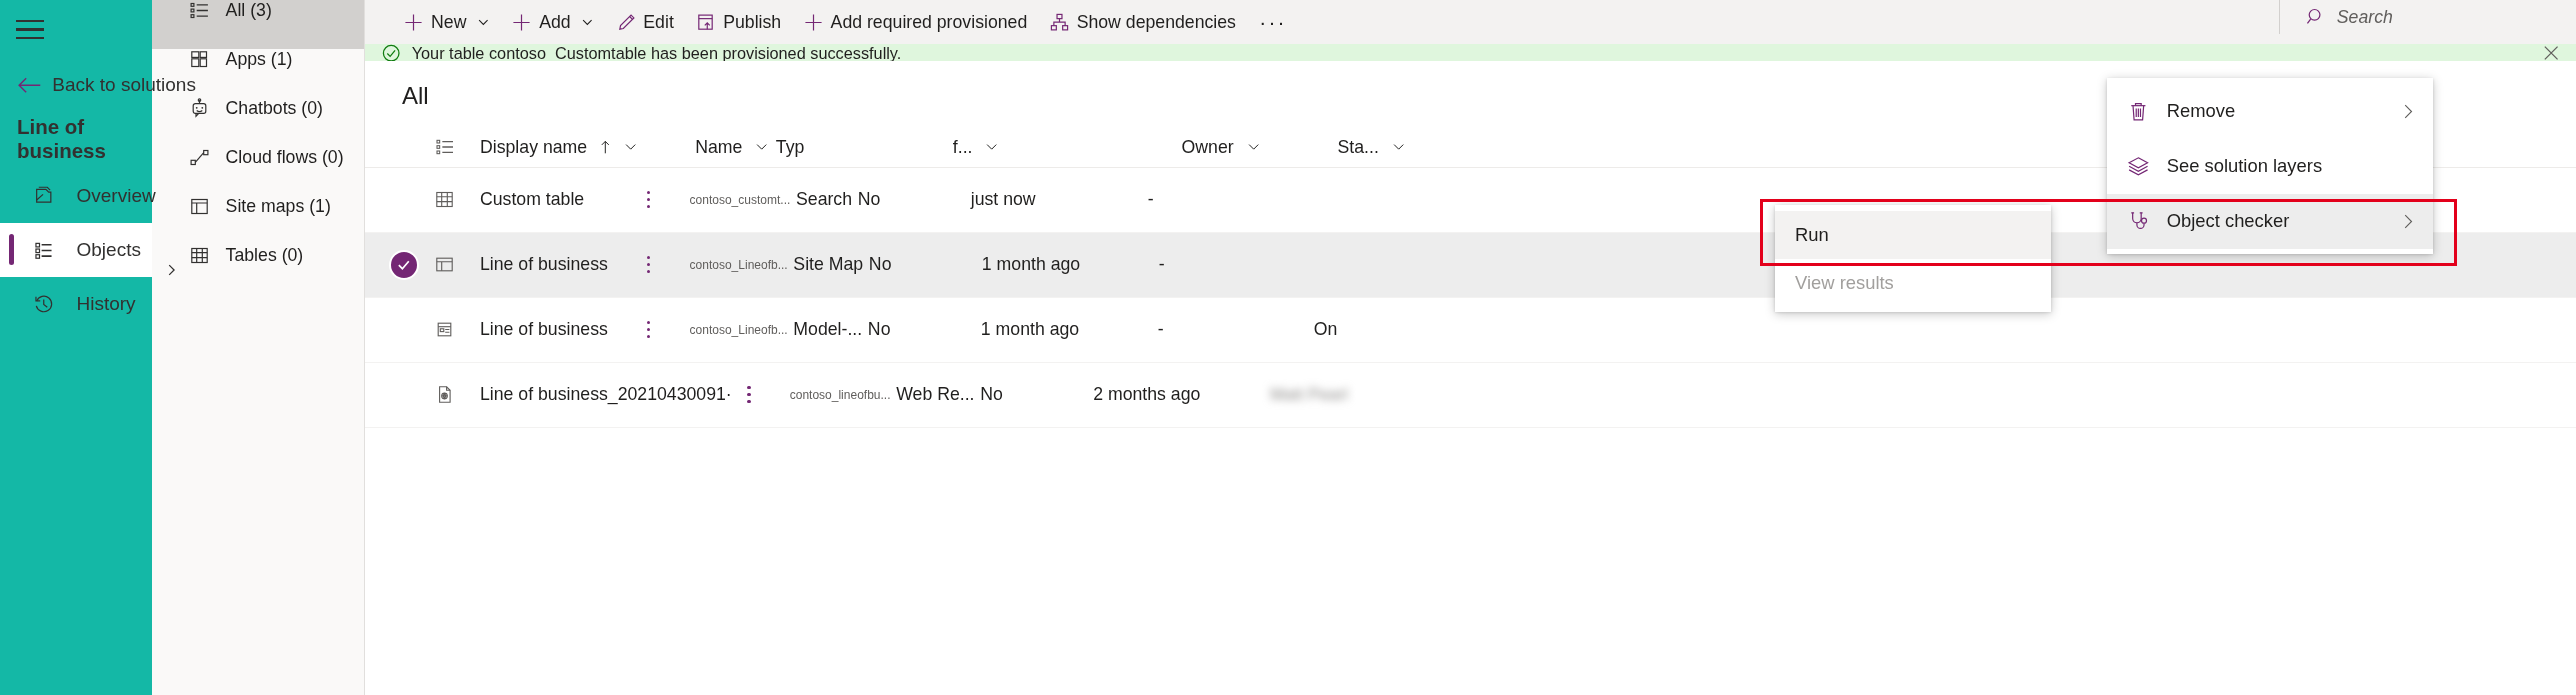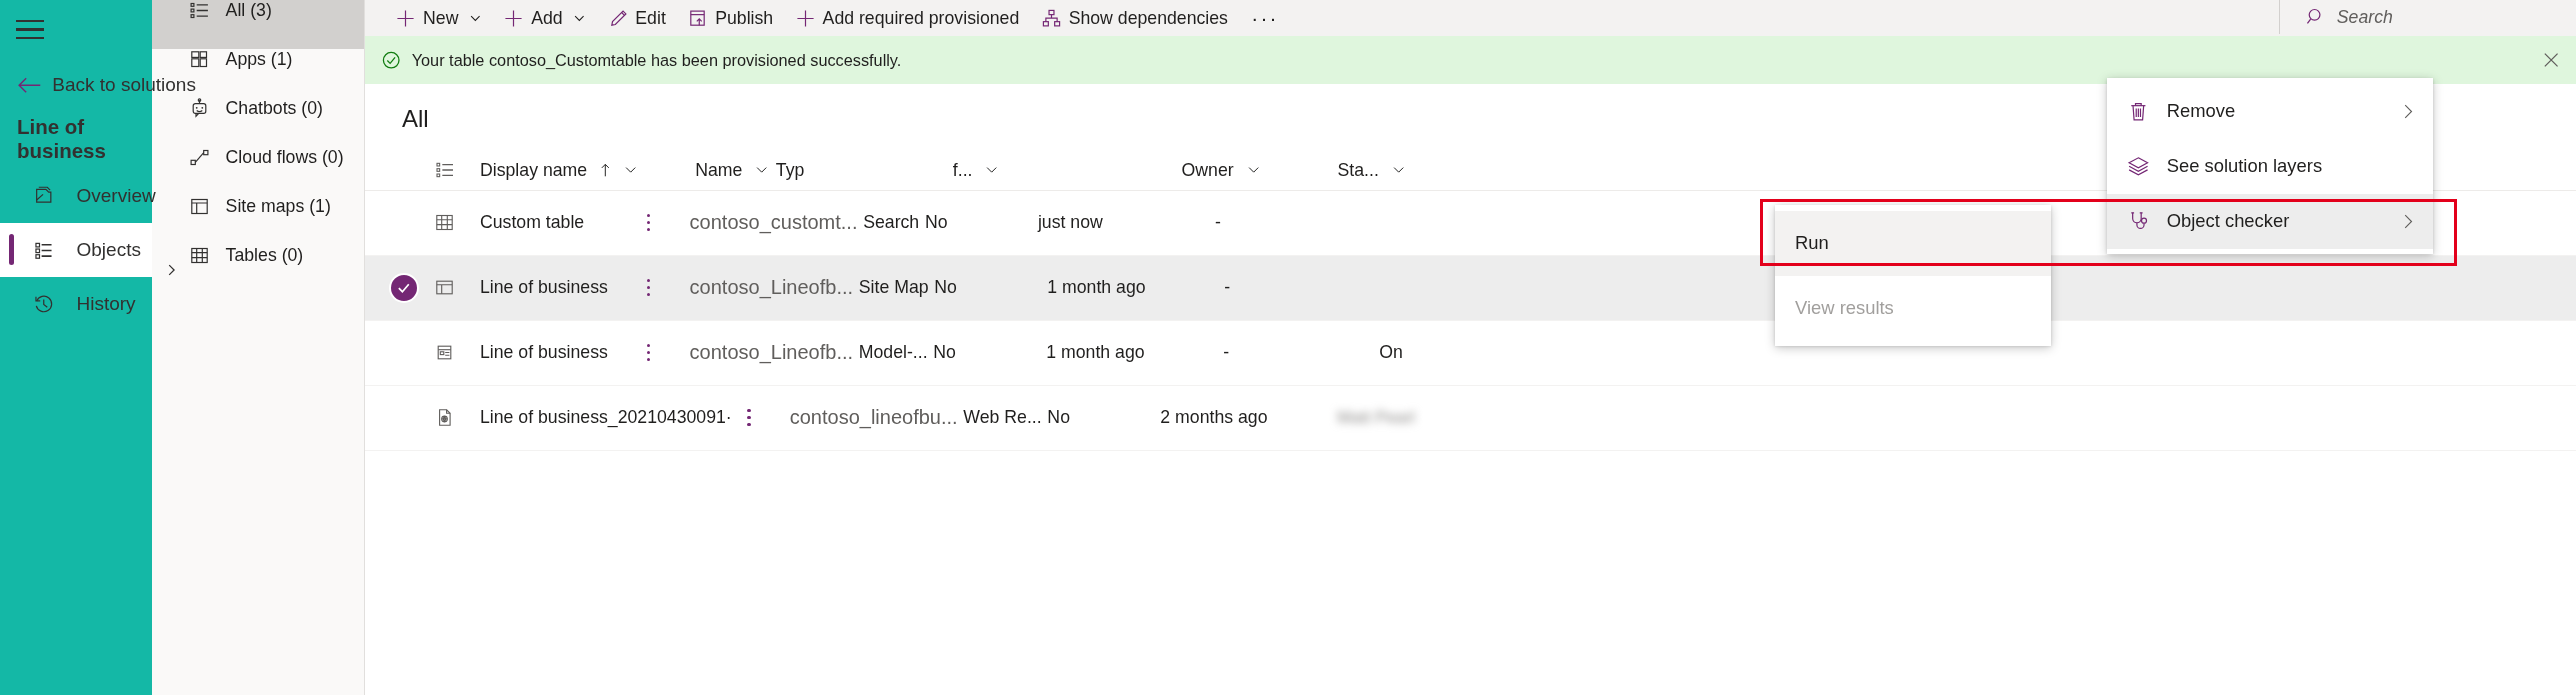--- a/index.html
+++ b/index.html
@@ -69,22 +69,22 @@
   .type-icon { width: 21px; height: 21px; flex: 0 0 21px; }
   .type-chevron {
     position: absolute; left: 12.7px; top: 50%; transform: translateY(-50%);
     width: 14px; height: 14px;
   }
 
   
   .main { flex: 1 1 auto; position: relative; height: 696px; background: #ffffff; }
 
   .command-bar {
-    height: 36px; display: flex; align-items: center;
-    background: #f3f2f1; padding-left: 20px; gap: 0;
+    height: 44px; display: flex; align-items: center;
+    background: #f3f2f1; padding-left: 28px; gap: 0;
     position: relative;
   }
   .cmd-btn {
     display: flex; align-items: center; gap: 7.8px;
     height: 34px; padding: 0 11.3px; cursor: pointer;
     font-size: 17.7px; color: #201f1e; white-space: nowrap;
   }
   .cmd-icon { width: 19px; height: 19px; flex: 0 0 19px; }
   .cmd-caret { width: 12.7px; height: 12.7px; margin-left: 2.8px; flex:0 0 12.7px;}
   .cmd-overflow {
@@ -98,22 +98,22 @@
     border-left: 0.7px solid #d2d0ce;
     display: flex; align-items: center; gap: 11.3px; padding-left: 25.5px;
     cursor: text;
     font-style: italic;
   }
   .search-icon { width: 20px; height: 20px; flex: 0 0 20px; }
   .search-placeholder { font-size: 17.7px; color: #605e5c; }
 
   
   .notif-bar {
-    height: 48px; background: #dff6dd;
-    display: flex; align-items: center; gap: 11.3px;
+    height: 17px; background: #dff6dd;
+    display: flex; gap: 11.3px;
     padding-left: 17px; position: relative;
   }
   .notif-icon { width: 18.4px; height: 18.4px; flex: 0 0 18.4px; }
   .notif-text { font-size: 16.3px; color: #201f1e; }
   .notif-close {
     position: absolute; right: 15.6px; top: 50%; transform: translateY(-50%);
     width: 18.4px; height: 18.4px; cursor: pointer;
   }
 
   
@@ -147,21 +147,21 @@
   .col-status { flex: 0 0 142px; padding-left: 5.7px; }
 
   .hdr-text {
     font-size: 17.7px; color: #201f1e; font-weight: normal;
     display: inline-flex; align-items: center; gap: 13px; white-space: nowrap;
   }
   .hdr-caret { width: 13.4px; height: 13.4px; flex: 0 0 13.4px; }
   .sort-arrow { width: 10.6px; height: 14px; flex: 0 0 10.6px; }
 
   .cell-text { font-size: 17.7px; color: #201f1e; white-space: nowrap; }
-  .cell-sub  { font-size: 20px; color: #605e5c; white-space: nowrap; overflow: hidden; }
+  .cell-sub  { font-size: 12px; color: #605e5c; white-space: nowrap; overflow: hidden; }
   .row-icon  { width: 21px; height: 21px; }
   .kebab { display: flex; flex-direction: column; gap: 3.5px; align-items: center; }
   .kebab i { width: 3.5px; height: 3.5px; background: #742774; border-radius: 50%; display:block;}
   .sel-check {
     width: 30px; height: 30px; border-radius: 50%;
     background: #742774; display: flex; align-items: center; justify-content: center;
     border: 2.1px solid #ffffff;
   }
   .blurred {
     font-size: 17px; color: #8a8886; white-space: nowrap;
@@ -185,21 +185,21 @@
   .ctx-sub-arrow { position: absolute; right: 18.4px; width: 14px; height: 17px; }
 
   
   .sub-menu {
     position: absolute; left: 1775px; top: 205px; width: 276px;
     background: #ffffff;
     box-shadow: 0 2.1px 10px rgba(0,0,0,.22), 0 0.7px 2.8px rgba(0,0,0,.15);
     z-index: 45; padding: 5.7px 0;
   }
   .sub-item {
-    display: flex; align-items: center; height: 65px;
+    display: flex; align-items: center; height: 48px;
     padding-left: 20px; cursor: pointer;
     font-size: 18.4px; color: #201f1e;
   }
   .sub-item.hovered { background: #f3f2f1; }
   .sub-item.disabled { color: #a19f9d; cursor: default; }
 
   
   .annot-box {
     position: absolute; left: 1760px; top: 199px;
     width: 697px; height: 67px;

